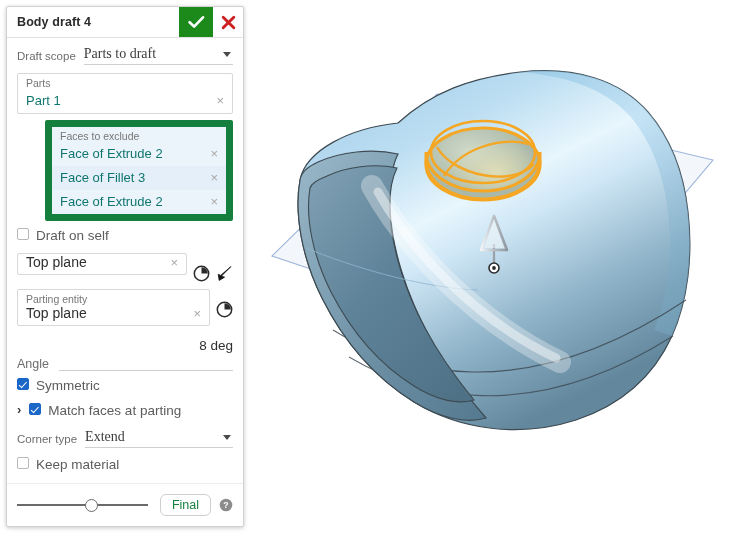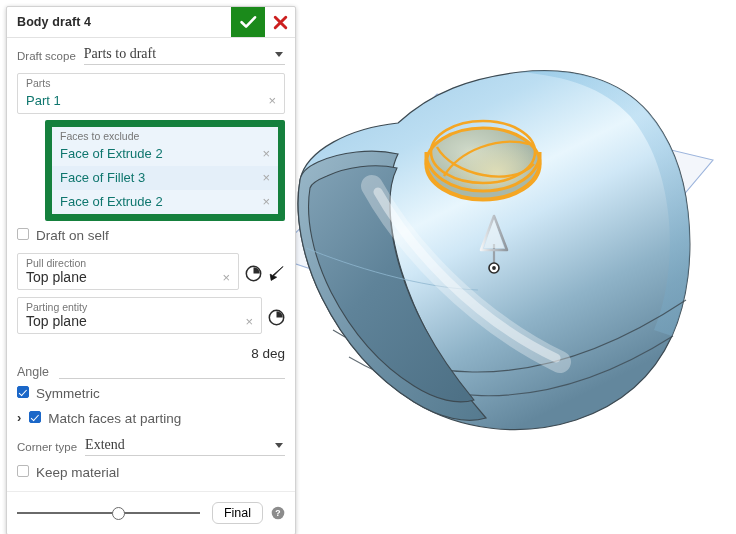--- a/index.html
+++ b/index.html
@@ -22,21 +22,21 @@
     left: 0; top: 0;
     width: 736px; height: 534px;
     background: #ffffff;
   }
   #viewport svg { display: block; }
 
   
   #panel {
     position: absolute;
     left: 6px; top: 6px;
-    width: 290px;
+    width: 238px;
     background: #ffffff;
     border: 1px solid #d2d2d2;
     border-radius: 2px;
     box-shadow: 0 1px 4px rgba(0,0,0,0.22);
     box-sizing: border-box;
     z-index: 20;
   }
 
   .titlebar {
     height: 30px;
@@ -258,21 +258,21 @@
     left: 52%;
     top: 1px;
     width: 11px; height: 11px;
     border-radius: 50%;
     background: #fff;
     border: 1.6px solid #6a6a6a;
     cursor: pointer;
   }
   .final-btn {
     font-size: 12.5px;
-    color: #000000;
+    color: #15803d;
     border: 1px solid #cfcfcf;
     border-radius: 6px;
     background: #fff;
     padding: 3px 11px;
     cursor: pointer;
   }
   .help-icon {
     margin-left: 8px;
     width: 14px; height: 14px;
     cursor: pointer;
@@ -461,21 +461,20 @@
       </div>
     </div>
 
     <div class="cbrow">
       <span class="cb"></span>
       <span class="cb-label">Draft on self</span>
     </div>
 
     <div class="fieldgroup">
       <div class="boxfield">
-        <div class="boxfield-caption">Pull direction</div>
         <div class="boxfield-row">
           <span class="boxfield-val">Top plane</span>
           <span class="x-icon">×</span>
         </div>
       </div>
       <div class="side-icons">
         <svg width="17" height="17" viewBox="0 0 17 17">
           <circle cx="8.5" cy="8.5" r="7.2" fill="none" stroke="#2b2b2b" stroke-width="1.5"></circle>
           <path d="M8.5 8.5 L8.5 2.2 A6.3 6.3 0 0 1 14.8 8.5 Z" fill="#2b2b2b"></path>
         </svg>

